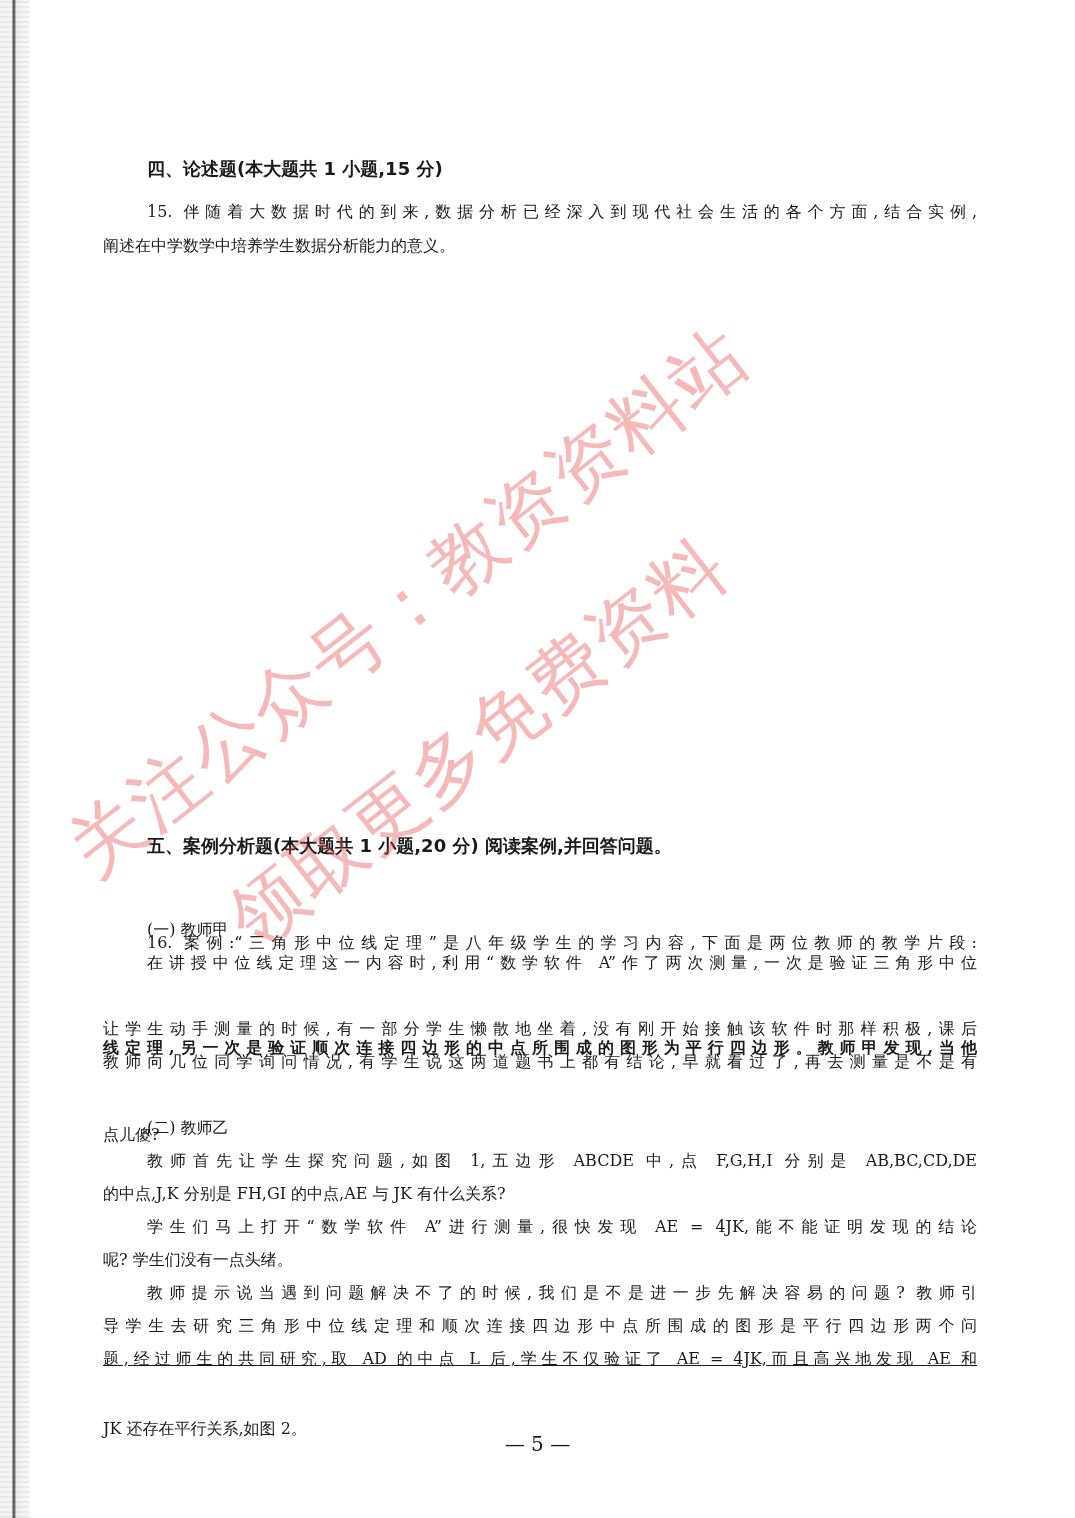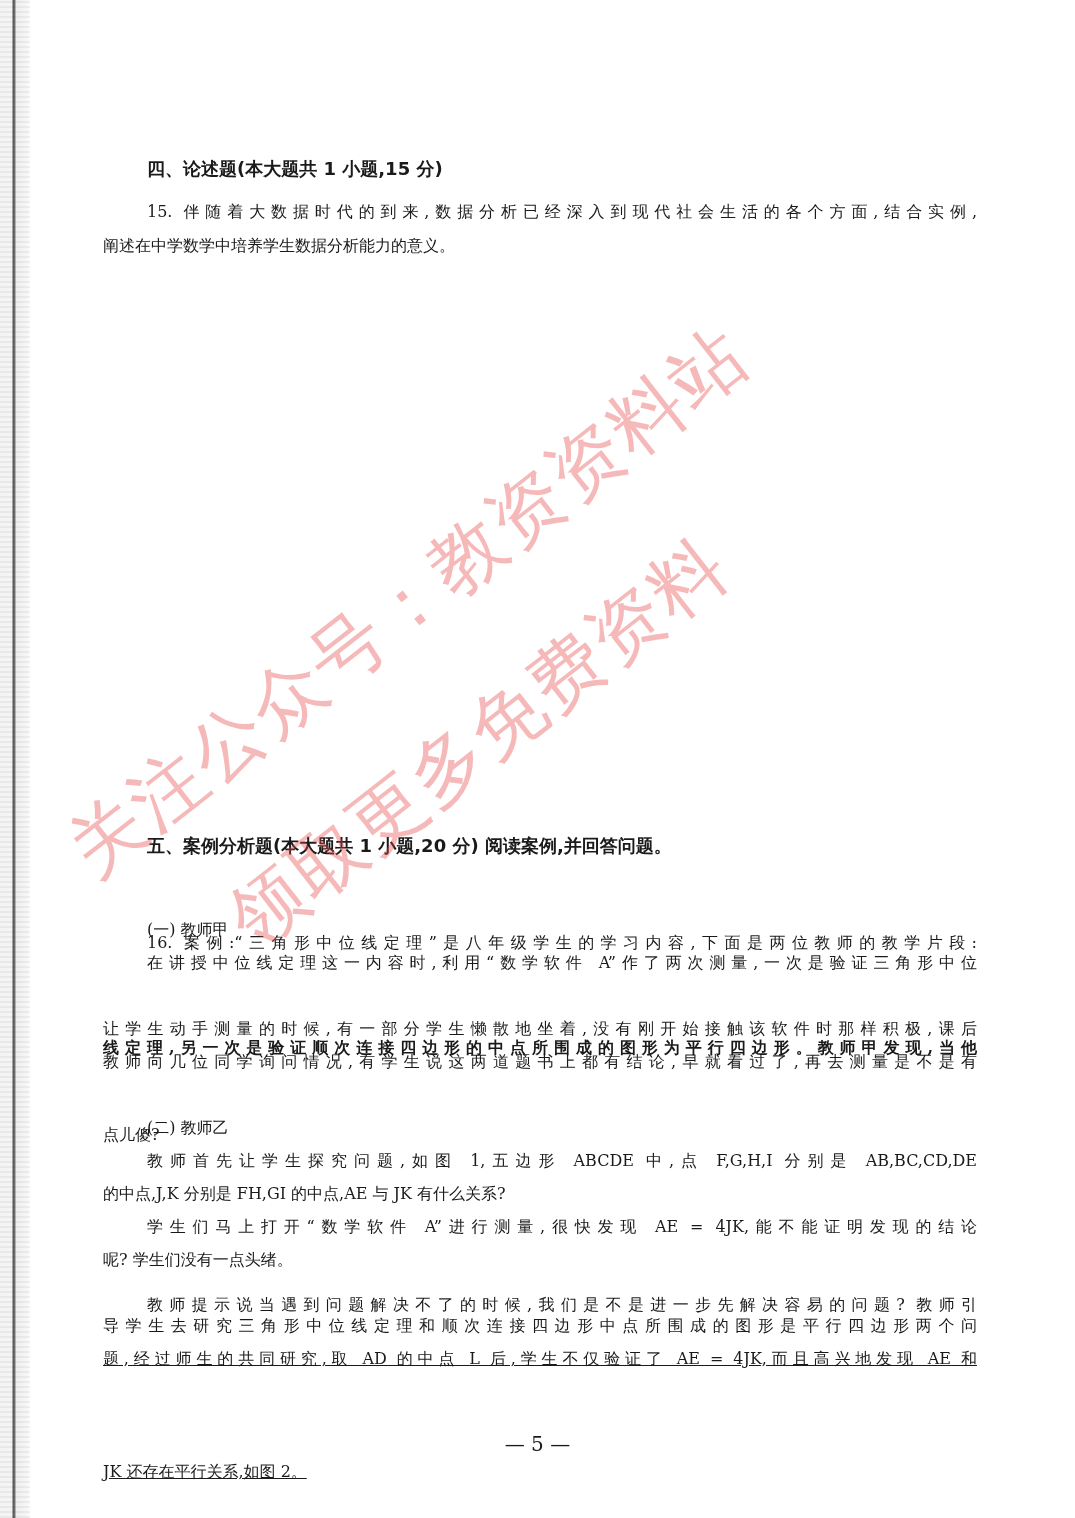--- a/index.html
+++ b/index.html
@@ -44,21 +44,21 @@
 <div class="line just" style="top:1036px;font-weight:bold;">线定理,另一次是验证顺次连接四边形的中点所围成的图形为平行四边形。教师甲发现,当他</div>
 <div class="line just" style="top:1017px;">让学生动手测量的时候,有一部分学生懒散地坐着,没有刚开始接触该软件时那样积极,课后</div>
 <div class="line just" style="top:1050px;">教师向几位同学询问情况,有学生说这两道题书上都有结论,早就看过了,再去测量是不是有</div>
 <div class="line" style="top:1083px;margin-top:40px;">点儿傻?</div>
 
 <div class="line indent" style="top:1116px;">(二) 教师乙</div>
 <div class="line indent just" style="top:1149px;">教师首先让学生探究问题,如图 1,五边形 ABCDE 中,点 F,G,H,I 分别是 AB,BC,CD,DE</div>
 <div class="line" style="top:1182px;">的中点,J,K 分别是 FH,GI 的中点,AE 与 JK 有什么关系?</div>
 <div class="line indent just" style="top:1215px;">学生们马上打开“数学软件 A”进行测量,很快发现 AE = 4JK,能不能证明发现的结论</div>
 <div class="line" style="top:1248px;">呢? 学生们没有一点头绪。</div>
-<div class="line indent just" style="top:1281px;margin-top:12px;">教师提示说当遇到问题解决不了的时候,我们是不是进一步先解决容易的问题? 教师引</div>
+<div class="line indent just" style="top:1281px;">教师提示说当遇到问题解决不了的时候,我们是不是进一步先解决容易的问题? 教师引</div>
 <div class="line just" style="top:1314px;">导学生去研究三角形中位线定理和顺次连接四边形中点所围成的图形是平行四边形两个问</div>
 <div class="line just" style="top:1347px;text-decoration:underline;">题,经过师生的共同研究,取 AD 的中点 L 后,学生不仅验证了 AE = 4JK,而且高兴地发现 AE 和</div>
-<div class="line" style="top:1460px;text-decoration:underline;">JK 还存在平行关系,如图 2。</div>
+<div class="line" style="top:1417px;">JK 还存在平行关系,如图 2。</div>
 
 <div class="page-num">— 5 —</div>
 
 <div class="wm wm1">关注公众号：教资资料站</div>
 <div class="wm wm2">领取更多免费资料</div>
 
 </body></html>

